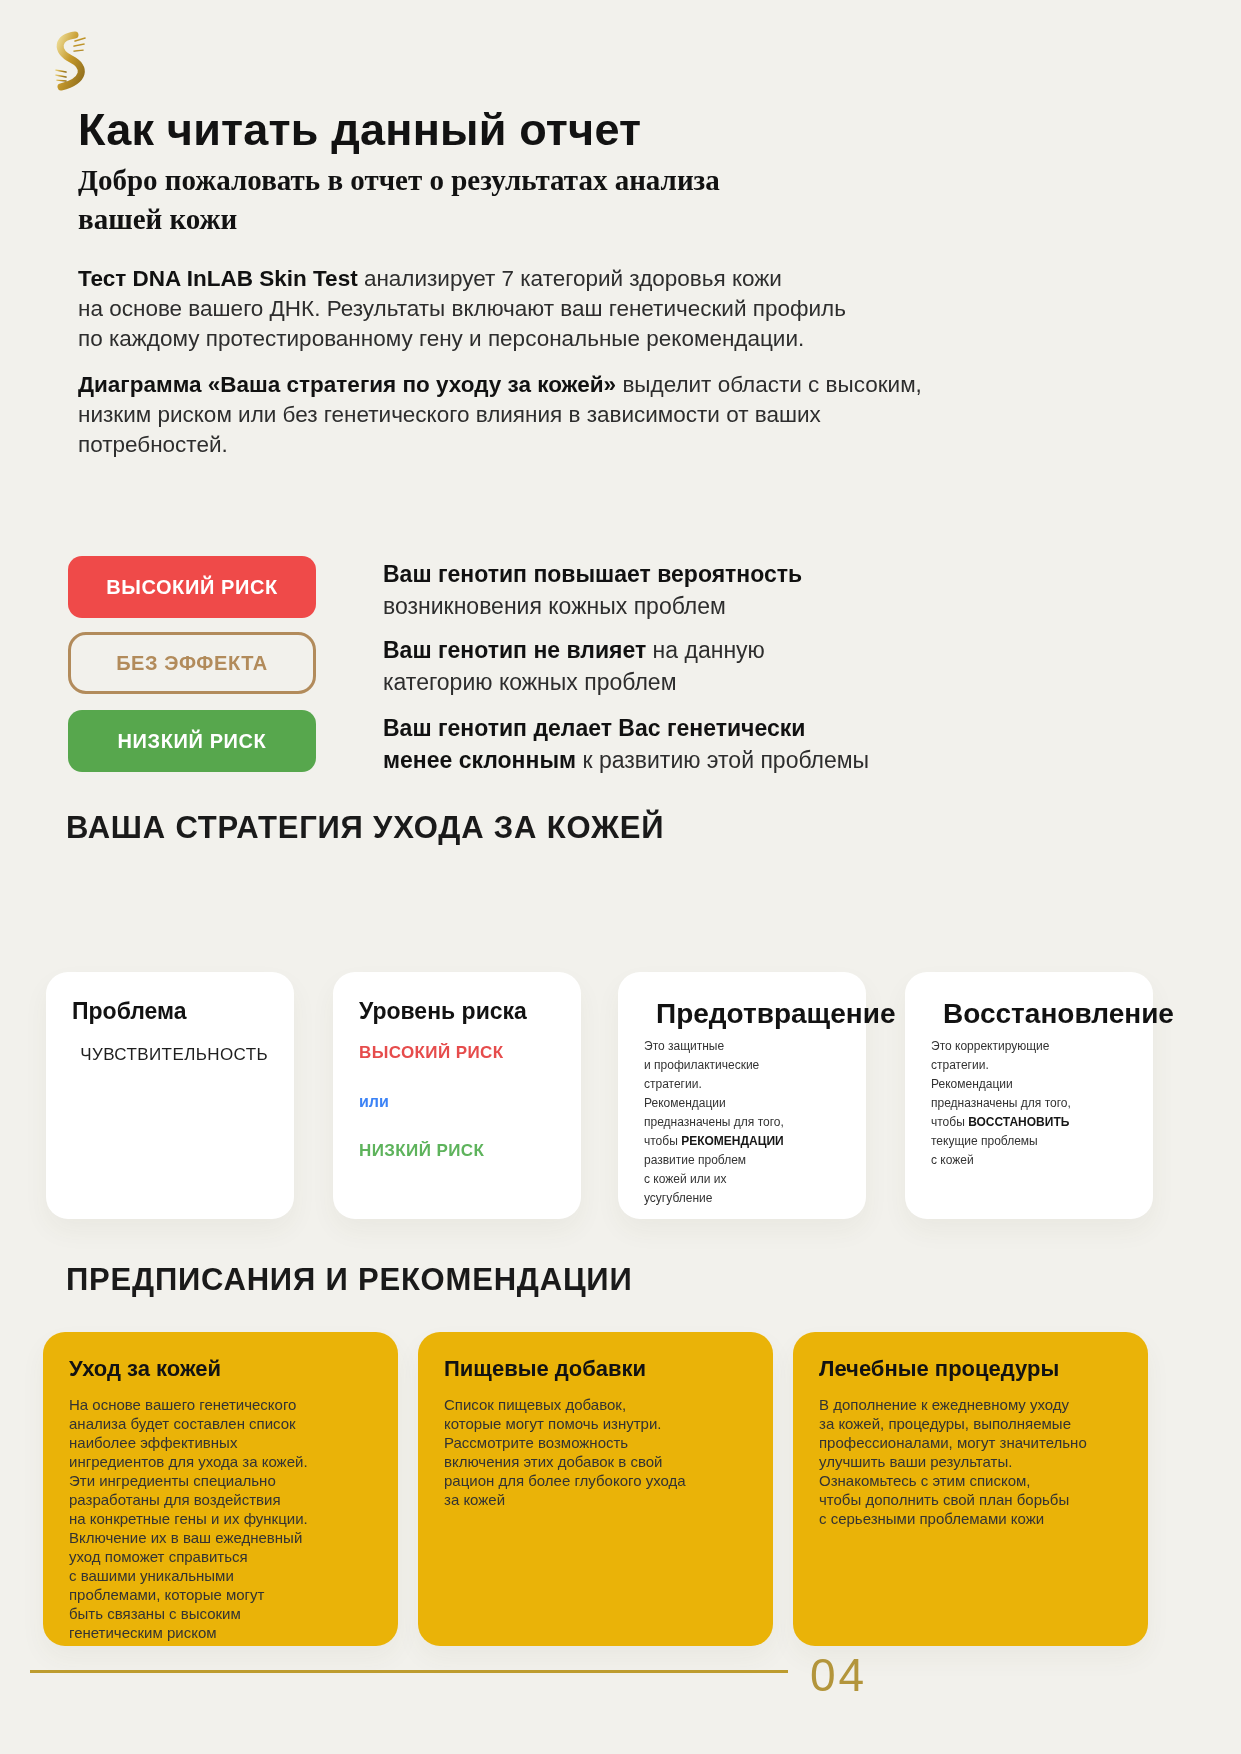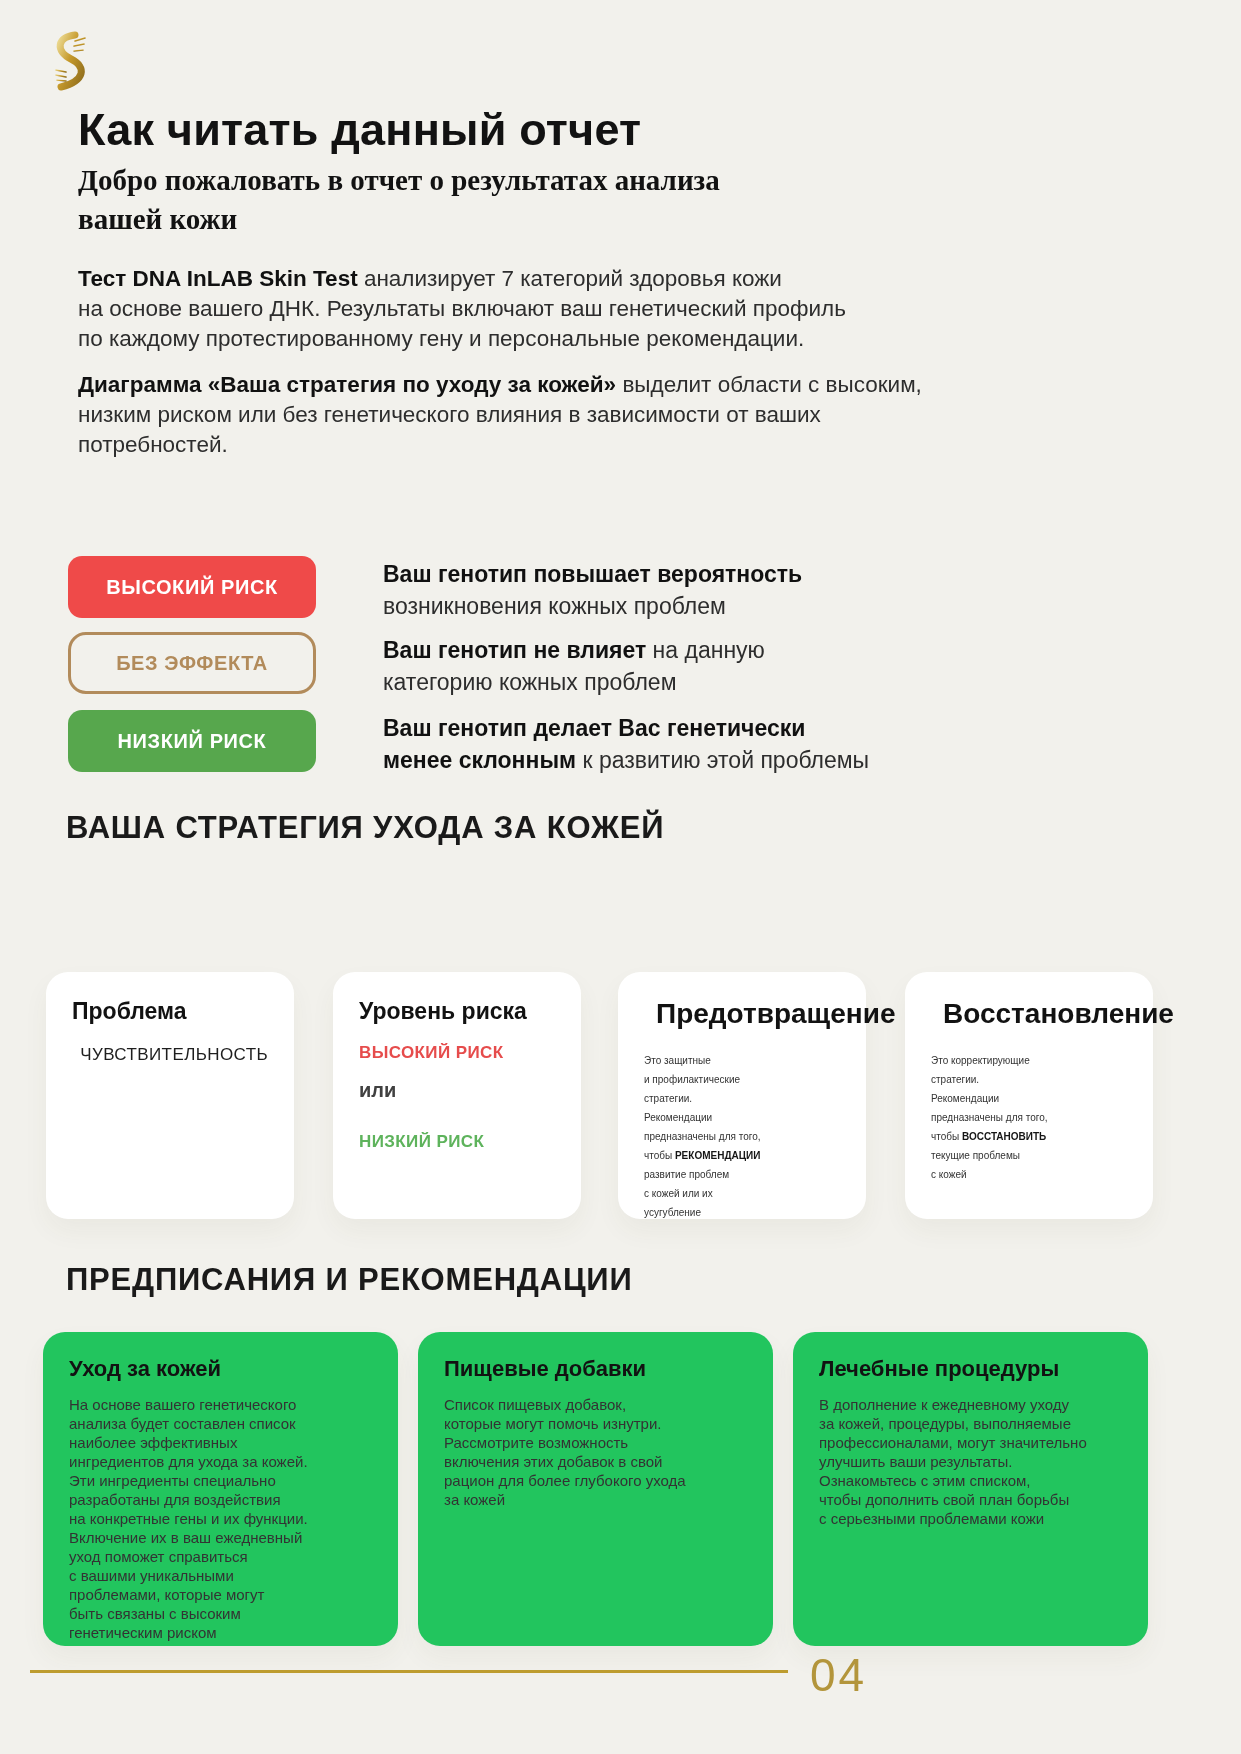--- a/index.html
+++ b/index.html
@@ -32,26 +32,26 @@
   .legend-text b{color:#111;}
   
   .section-h{position:absolute;left:66px;font-size:31px;font-weight:bold;color:#1a1a1a;letter-spacing:.8px;}
   
   .scard{position:absolute;top:972px;width:248px;height:247px;background:#fff;border-radius:22px;
          box-shadow:0 12px 26px rgba(70,70,40,.05);box-sizing:border-box;padding:26px 26px;}
   .scard h3{margin:0;font-size:23px;font-weight:bold;color:#121212;}
   .scard.wide h3{font-size:28px;margin-left:12px;}
   .scard .value{margin-top:20px;font-size:17px;color:#1e1e1e;letter-spacing:.4px;text-align:right;}
   .risk-high-text{margin-top:18px;font-size:17px;font-weight:bold;color:#E64C4C;letter-spacing:.4px;}
-  .risk-or{margin-top:16px;font-size:20px;font-weight:bold;color:#404040;}
+  .risk-or{margin-top:30px;font-size:16px;font-weight:bold;color:#3b82f6;}
   .risk-low-text{margin-top:30px;font-size:17px;font-weight:bold;color:#5EB35C;letter-spacing:.4px;}
-  .scard .body{margin-top:21px;font-size:10px;line-height:19px;color:#333;}
+  .scard .body{margin-top:7px;font-size:12px;line-height:19px;color:#333;}
   .scard .body b{color:#161616;}
   
-  .pcard{position:absolute;top:1332px;width:355px;height:314px;background:#22c55e;border-radius:22px;
+  .pcard{position:absolute;top:1332px;width:355px;height:314px;background:#eab308;border-radius:22px;
          box-shadow:0 12px 26px rgba(70,70,40,.05);box-sizing:border-box;padding:24px 26px;}
   .pcard h3{margin:0;font-size:22px;font-weight:bold;color:#121212;}
   .pcard .body{margin-top:13px;font-size:15px;line-height:19px;color:#333;}
   
   .footer-line{position:absolute;left:30px;top:1670px;width:758px;height:3px;background:#BD9C2F;}
   .page-num{position:absolute;left:810px;top:1648px;font-size:46px;color:#B3953B;letter-spacing:3px;}
 </style>
 </head>
 <body>
 

